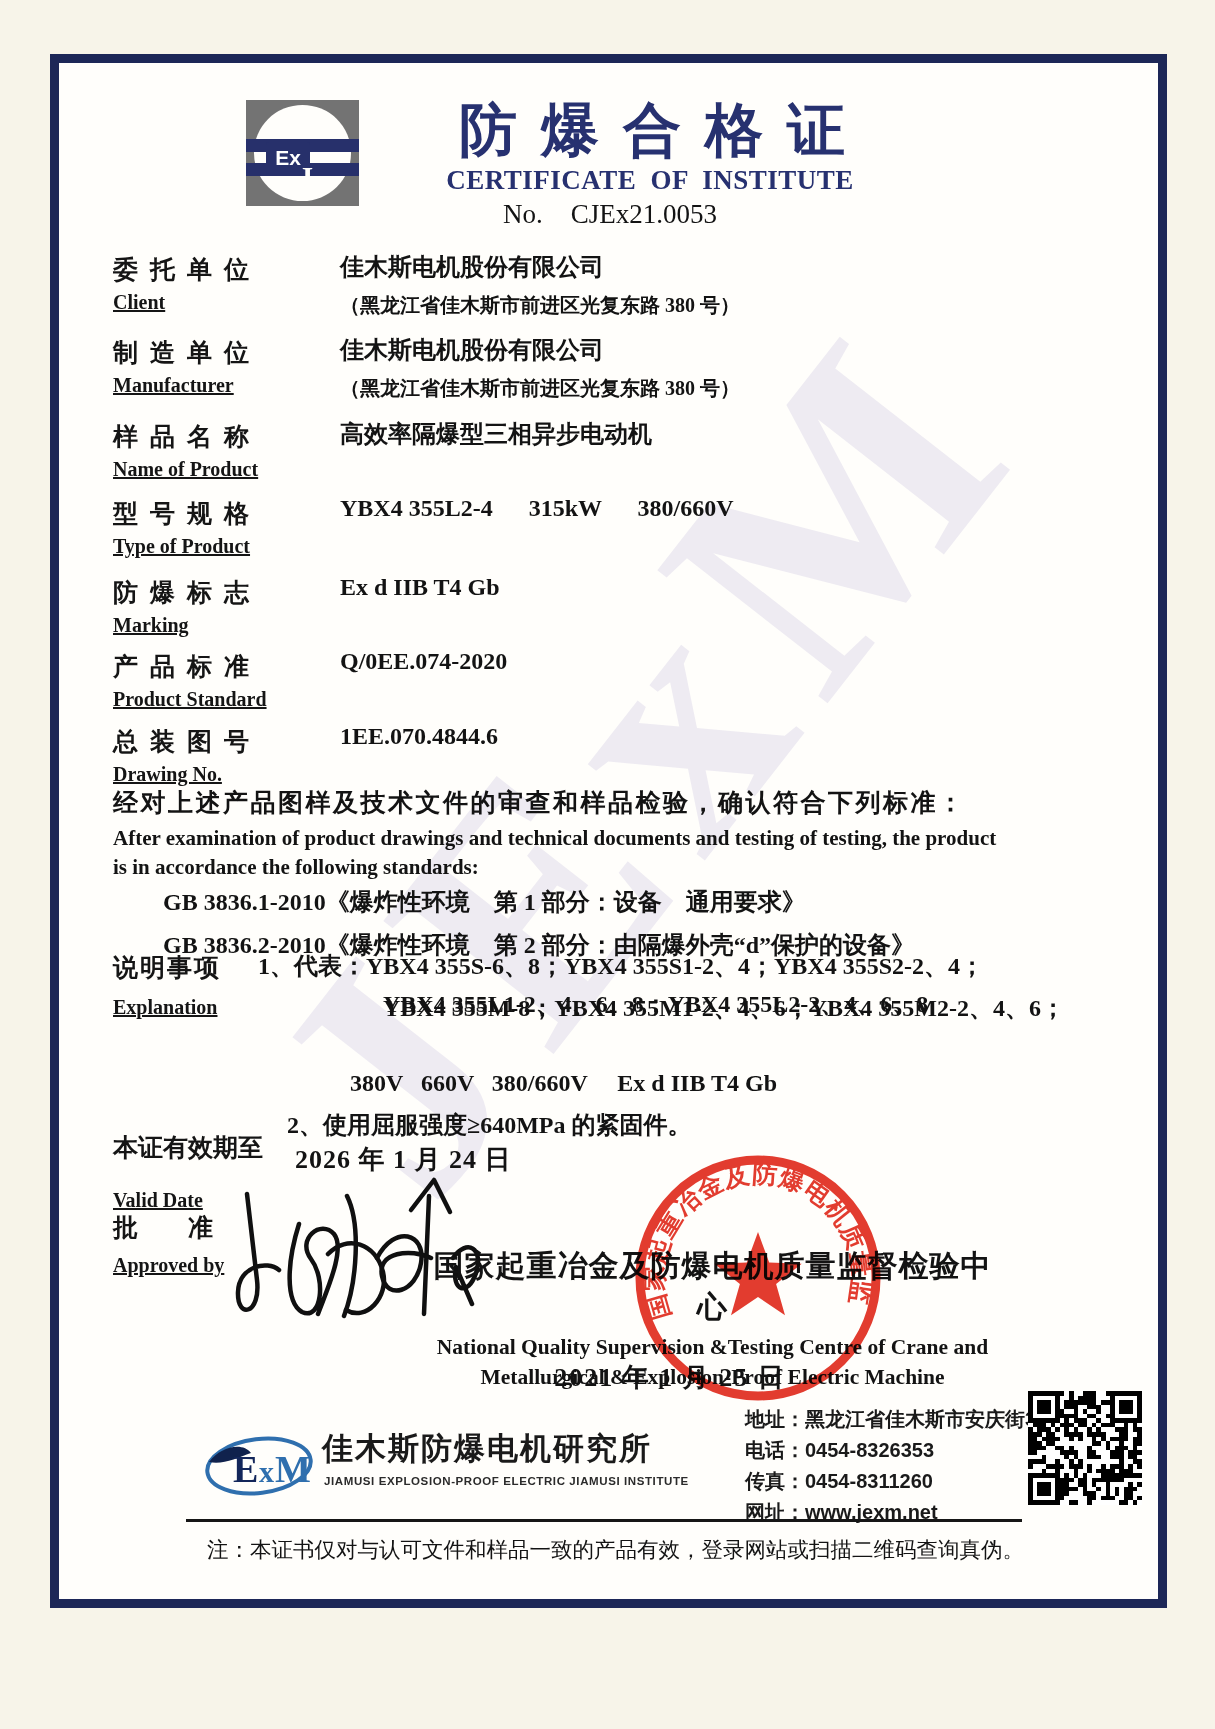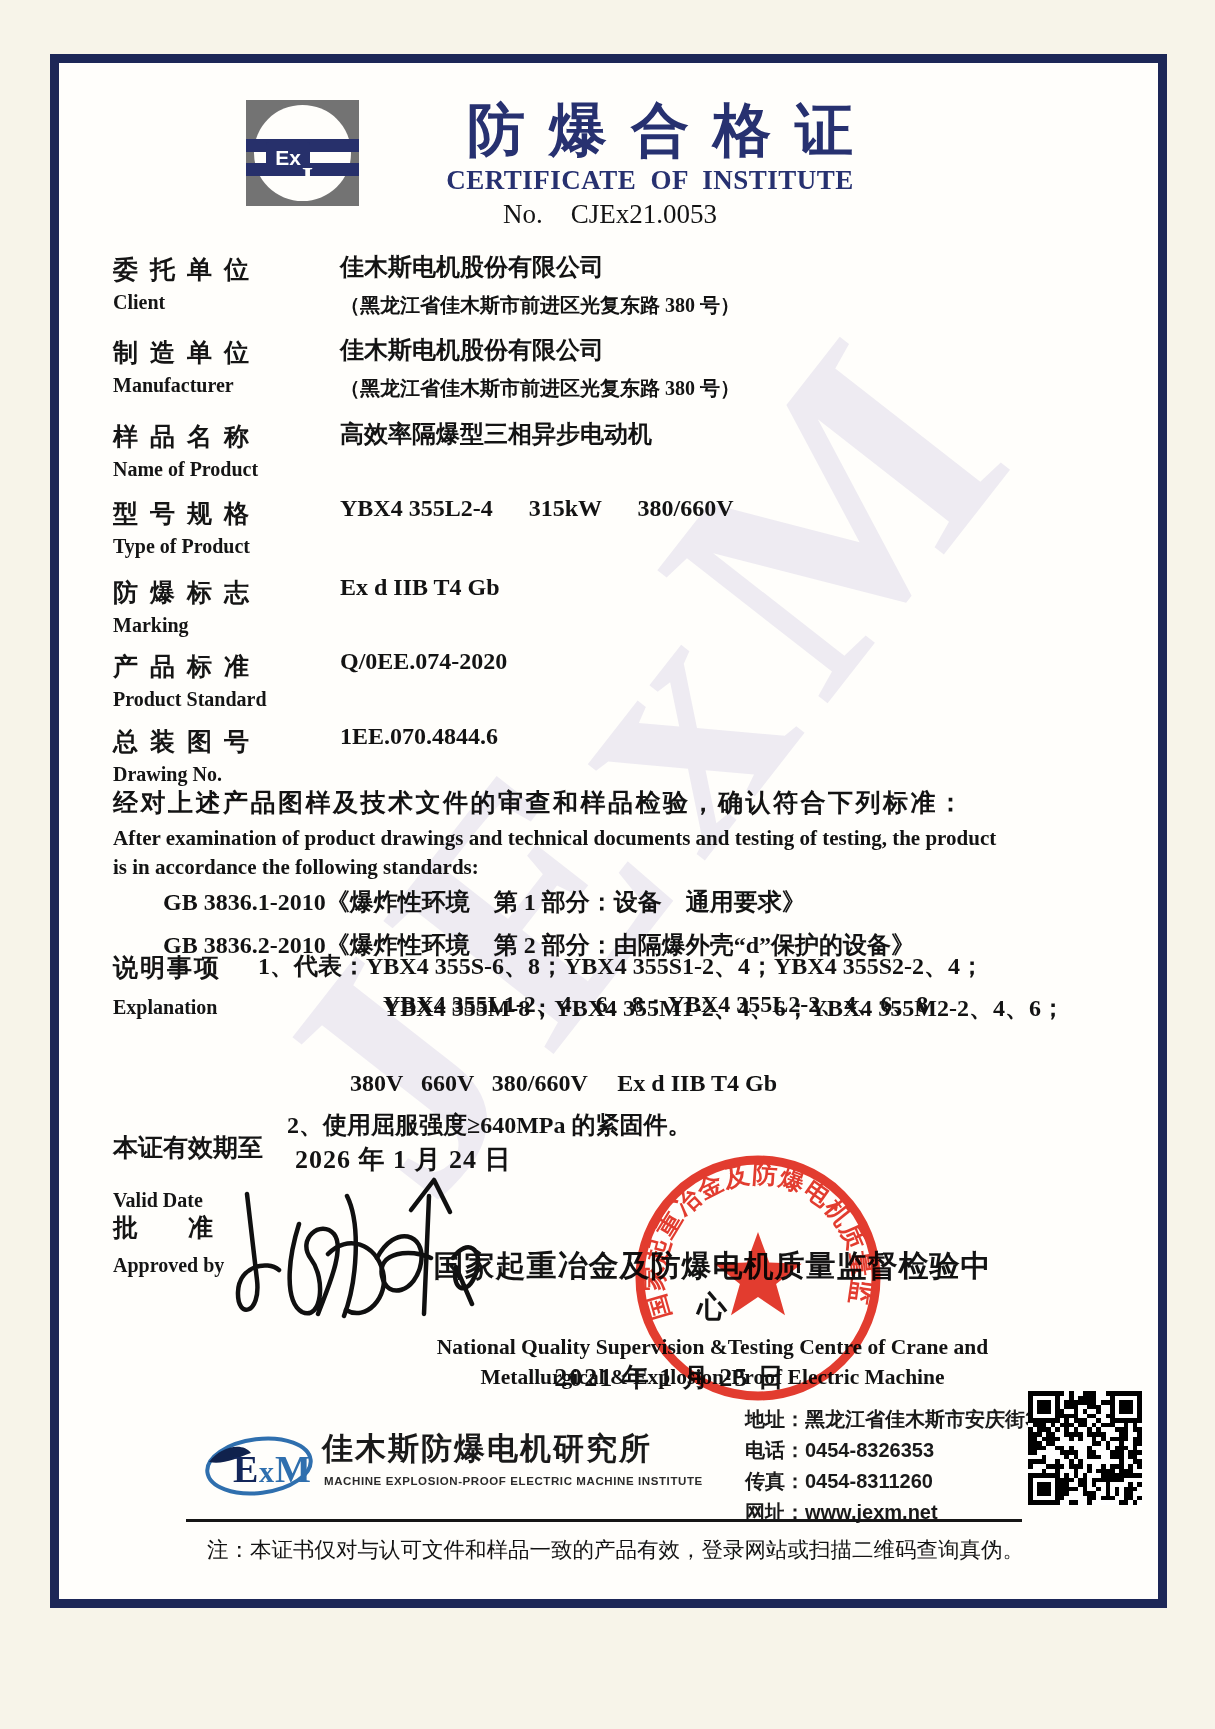--- a/index.html
+++ b/index.html
@@ -31,35 +31,35 @@
   .hlogo .expatch{
     position:absolute;left:20px;top:42px;width:44px;height:32px;background:#27306b;
     color:#fff;font-weight:bold;font-size:21px;text-align:center;line-height:32px;
     font-family:"Liberation Sans",sans-serif;border-radius:3px;
   }
   .hlogo .jglyph{
     position:absolute;left:52px;top:60px;color:#fffefb;font-size:30px;font-weight:bold;
     font-family:"Liberation Serif",serif;
   }
   .title-cn{
-    left:435px;top:92px;width:442px;text-align:right;
+    left:435px;top:92px;width:442px;text-align:left;
     font-size:58px;font-weight:bold;color:#273170;letter-spacing:24px;text-indent:24px;
   }
   .title-en{
     left:420px;top:165px;width:460px;text-align:center;
     font-size:27px;font-weight:bold;color:#273170;letter-spacing:0.5px;word-spacing:7px;
   }
   .cert-no{
     left:380px;top:199px;width:460px;text-align:center;font-size:27px;color:#131313;
   }
   .cert-no .gap{display:inline-block;width:28px;}
   
   .flabel-cn{font-size:25px;font-weight:600;letter-spacing:12px;color:#151515;white-space:nowrap;}
   .flabel-cn.wide{letter-spacing:0;}
-  .flabel-en{font-size:20px;font-weight:600;margin-top:5px;color:#151515;white-space:nowrap;}
+  .flabel-en{font-size:20px;font-weight:600;margin-top:5px;color:#151515;white-space:nowrap;text-decoration:underline;}
   .fvalue{font-size:24px;font-weight:bold;color:#131313;white-space:pre;}
   .fnote{font-size:20px;font-weight:600;margin-top:9px;color:#131313;white-space:pre;}
   .labelcol{left:113px;width:230px;}
   .valuecol{left:340px;width:760px;}
   .stmt-cn{font-size:25px;font-weight:bold;letter-spacing:2.5px;color:#131313;}
   .stmt-en{font-size:21px;font-weight:600;line-height:29px;margin-top:5px;color:#131313;}
   .std-line{font-size:24px;font-weight:bold;color:#131313;white-space:pre;margin-bottom:11px;}
   .exp-line{font-size:24px;font-weight:bold;color:#131313;white-space:pre;}
   .auth-cn{font-size:30px;font-weight:bold;letter-spacing:1px;color:#131313;text-align:center;}
   .auth-en{font-size:21.5px;font-weight:bold;color:#131313;text-align:center;line-height:30px;margin-top:4px;}
@@ -215,21 +215,21 @@
     </svg>
 
     <svg class="abs" style="left:203px;top:1422px" width="112" height="84" viewBox="0 0 112 84">
       <ellipse cx="56" cy="44" rx="52" ry="27" fill="none" stroke="#2f6fae" stroke-width="4" transform="rotate(-7 56 44)"></ellipse>
       <path d="M6,40 C18,24 40,20 48,31 C34,36 20,43 6,40 Z" fill="#10224d"></path>
       <text x="30" y="60" font-size="38" font-weight="bold" fill="#13265a" font-family="Liberation Serif,serif">E</text>
       <text x="56" y="60" font-size="30" font-weight="bold" fill="#2f6fae" font-family="Liberation Serif,serif">x</text>
       <text x="72" y="60" font-size="38" font-weight="bold" fill="#2f6fae" font-family="Liberation Serif,serif">M</text>
     </svg>
     <div class="abs inst-cn" style="left:322px;top:1428px">佳木斯防爆电机研究所</div>
-    <div class="abs inst-en" style="left:324px;top:1468px">MACHINE EXPLOSION-PROOF ELECTRIC MACHINE INSTITUTE</div>
+    <div class="abs inst-en" style="left:324px;top:1468px">JIAMUSI EXPLOSION-PROOF ELECTRIC JIAMUSI INSTITUTE</div>
 
     <div class="abs" style="left:745px;top:1404px">
       <div class="contact-line">地址：黑龙江省佳木斯市安庆街3号</div>
       <div class="contact-line">电话：0454-8326353</div>
       <div class="contact-line">传真：0454-8311260</div>
       <div class="contact-line">网址：www.jexm.net</div>
     </div>
 
     <svg class="abs" style="left:1028px;top:1391px" width="114" height="114" viewBox="0 0 25 25" id="qr" shape-rendering="crispEdges">
         <rect x="0" y="0" width="25" height="25" fill="#fff"></rect>

